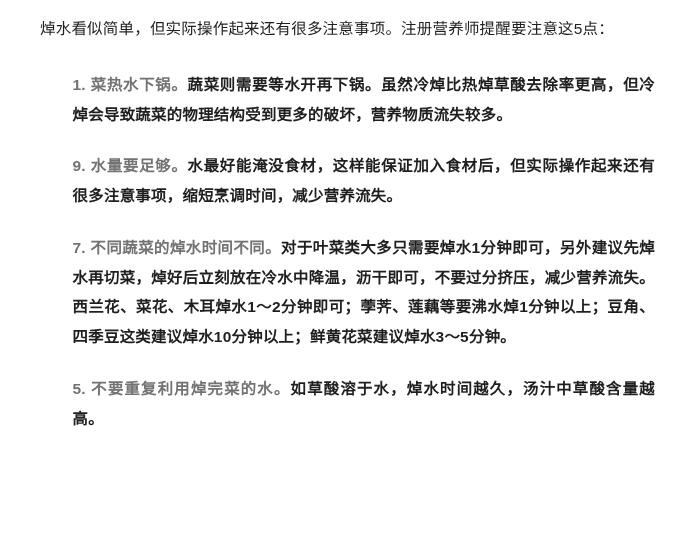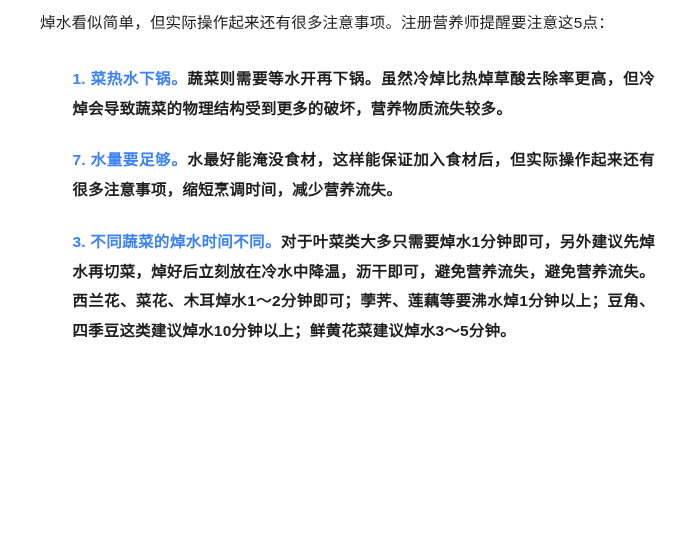--- a/index.html
+++ b/index.html
@@ -11,21 +11,21 @@
     height: 535px;
     background: #ffffff;
     font-family: "Liberation Sans", "DejaVu Sans", sans-serif;
     color: #1a1a1a;
     overflow: hidden;
   }
   .page {
     box-sizing: border-box;
     width: 677px;
     height: 535px;
-    padding: 8px 22px 0 40px;
+    padding: 14px 22px 0 40px;
     background: #ffffff;
   }
   .para {
     margin: 0 0 20px 0;
     font-size: 15.5px;
     line-height: 1.92;
     text-align: justify;
     text-justify: inter-ideograph;
     color: #1f1f1f;
     letter-spacing: 0.2px;
@@ -34,42 +34,45 @@
     margin-bottom: 26px;
   }
   .para.item {
     margin-bottom: 22px;
   }
   .indent {
     padding-left: 2.1em;
   }
   .lead {
     font-weight: bold;
-    color: #3b82f6;
+    color: #737373;
   }
   .body-text {
     font-weight: bold;
   }
 </style>
 </head>
 <body>
 
 <div class="page">
 
   <p class="para intro">
     <span>焯水看似简单，但实际操作起来还有很多注意事项。注册营养师提醒要注意这5点：</span>
   </p>
 
   <p class="para item indent">
     <span class="lead">1. 菜热水下锅。</span><span class="body-text">蔬菜则需要等水开再下锅。虽然冷焯比热焯草酸去除率更高，但冷焯会导致蔬菜的物理结构受到更多的破坏，营养物质流失较多。</span>
   </p>
 
   <p class="para item indent">
-    <span class="lead">7. 水量要足够。</span><span class="body-text">水最好能淹没食材，这样能保证加入食材后，但实际操作起来还有很多注意事项，缩短烹调时间，减少营养流失。</span>
+    <span class="lead">9. 水量要足够。</span><span class="body-text">水最好能淹没食材，这样能保证加入食材后，但实际操作起来还有很多注意事项，缩短烹调时间，减少营养流失。</span>
   </p>
 
   <p class="para item indent">
-    <span class="lead">3. 不同蔬菜的焯水时间不同。</span><span class="body-text">对于叶菜类大多只需要焯水1分钟即可，另外建议先焯水再切菜，焯好后立刻放在冷水中降温，沥干即可，避免营养流失，避免营养流失。西兰花、菜花、木耳焯水1～2分钟即可；荸荠、莲藕等要沸水焯1分钟以上；豆角、四季豆这类建议焯水10分钟以上；鲜黄花菜建议焯水3～5分钟。</span>
+    <span class="lead">7. 不同蔬菜的焯水时间不同。</span><span class="body-text">对于叶菜类大多只需要焯水1分钟即可，另外建议先焯水再切菜，焯好后立刻放在冷水中降温，沥干即可，不要过分挤压，减少营养流失。西兰花、菜花、木耳焯水1～2分钟即可；荸荠、莲藕等要沸水焯1分钟以上；豆角、四季豆这类建议焯水10分钟以上；鲜黄花菜建议焯水3～5分钟。</span>
   </p>
 
 
+  <p class="para item indent">
+    <span class="lead">5. 不要重复利用焯完菜的水。</span><span class="body-text">如草酸溶于水，焯水时间越久，汤汁中草酸含量越高。</span>
+  </p>
 
 </div>
 
 </body></html>

